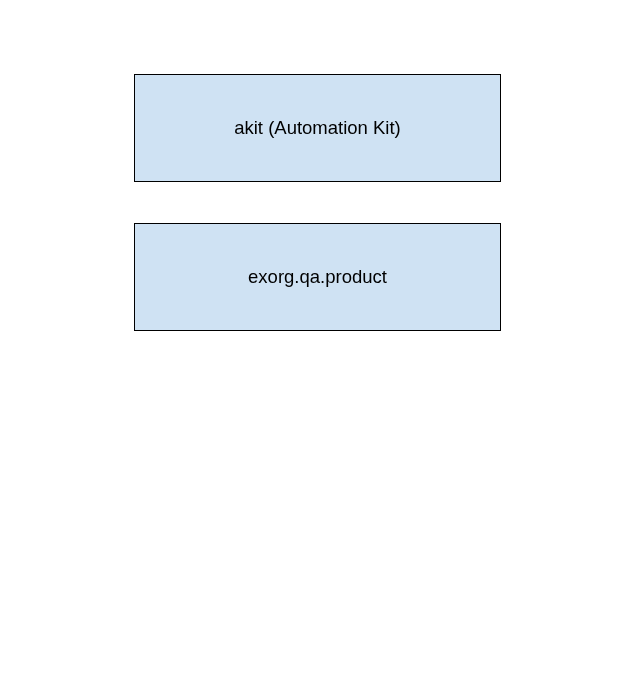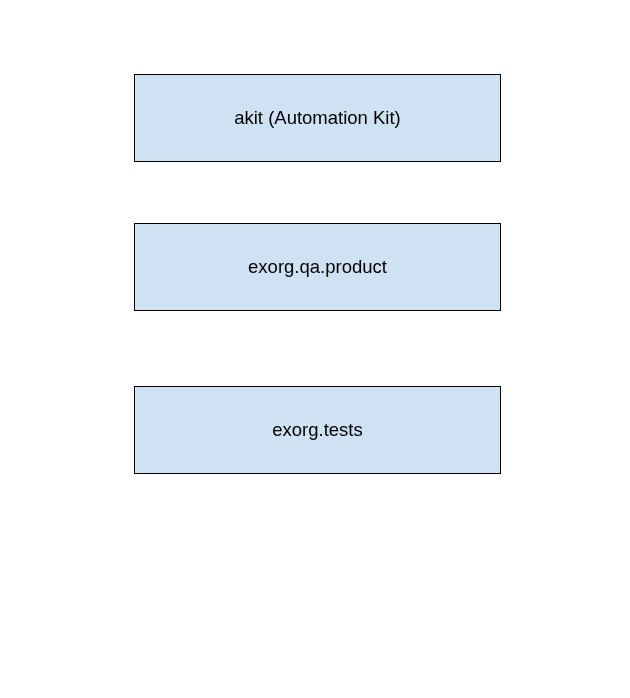--- a/index.html
+++ b/index.html
@@ -19,21 +19,21 @@
       left: 0;
       top: 0;
       width: 630px;
       height: 698px;
       background: #ffffff;
     }
     .node-box {
       position: absolute;
       left: 134px;
       width: 367px;
-      height: 88px;
+      height: 108px;
       box-sizing: border-box;
       background: #cfe2f3;
       border: 1px solid #000000;
       display: flex;
       align-items: center;
       justify-content: center;
     }
     .node-box:nth-of-type(1) { top: 74px; }
     .node-box:nth-of-type(2) { top: 223px; }
     .node-box:nth-of-type(3) { top: 386px; }
@@ -53,17 +53,14 @@
 
   <div class="node-box">
     <span class="node-label">akit (Automation Kit)</span>
   </div>
 
 
   <div class="node-box">
     <span class="node-label">exorg.qa.product</span>
   </div>
 
-  <div class="node-box">
-    <span class="node-label">exorg.tests</span>
-  </div>
 
 </div>
 
 </body></html>

